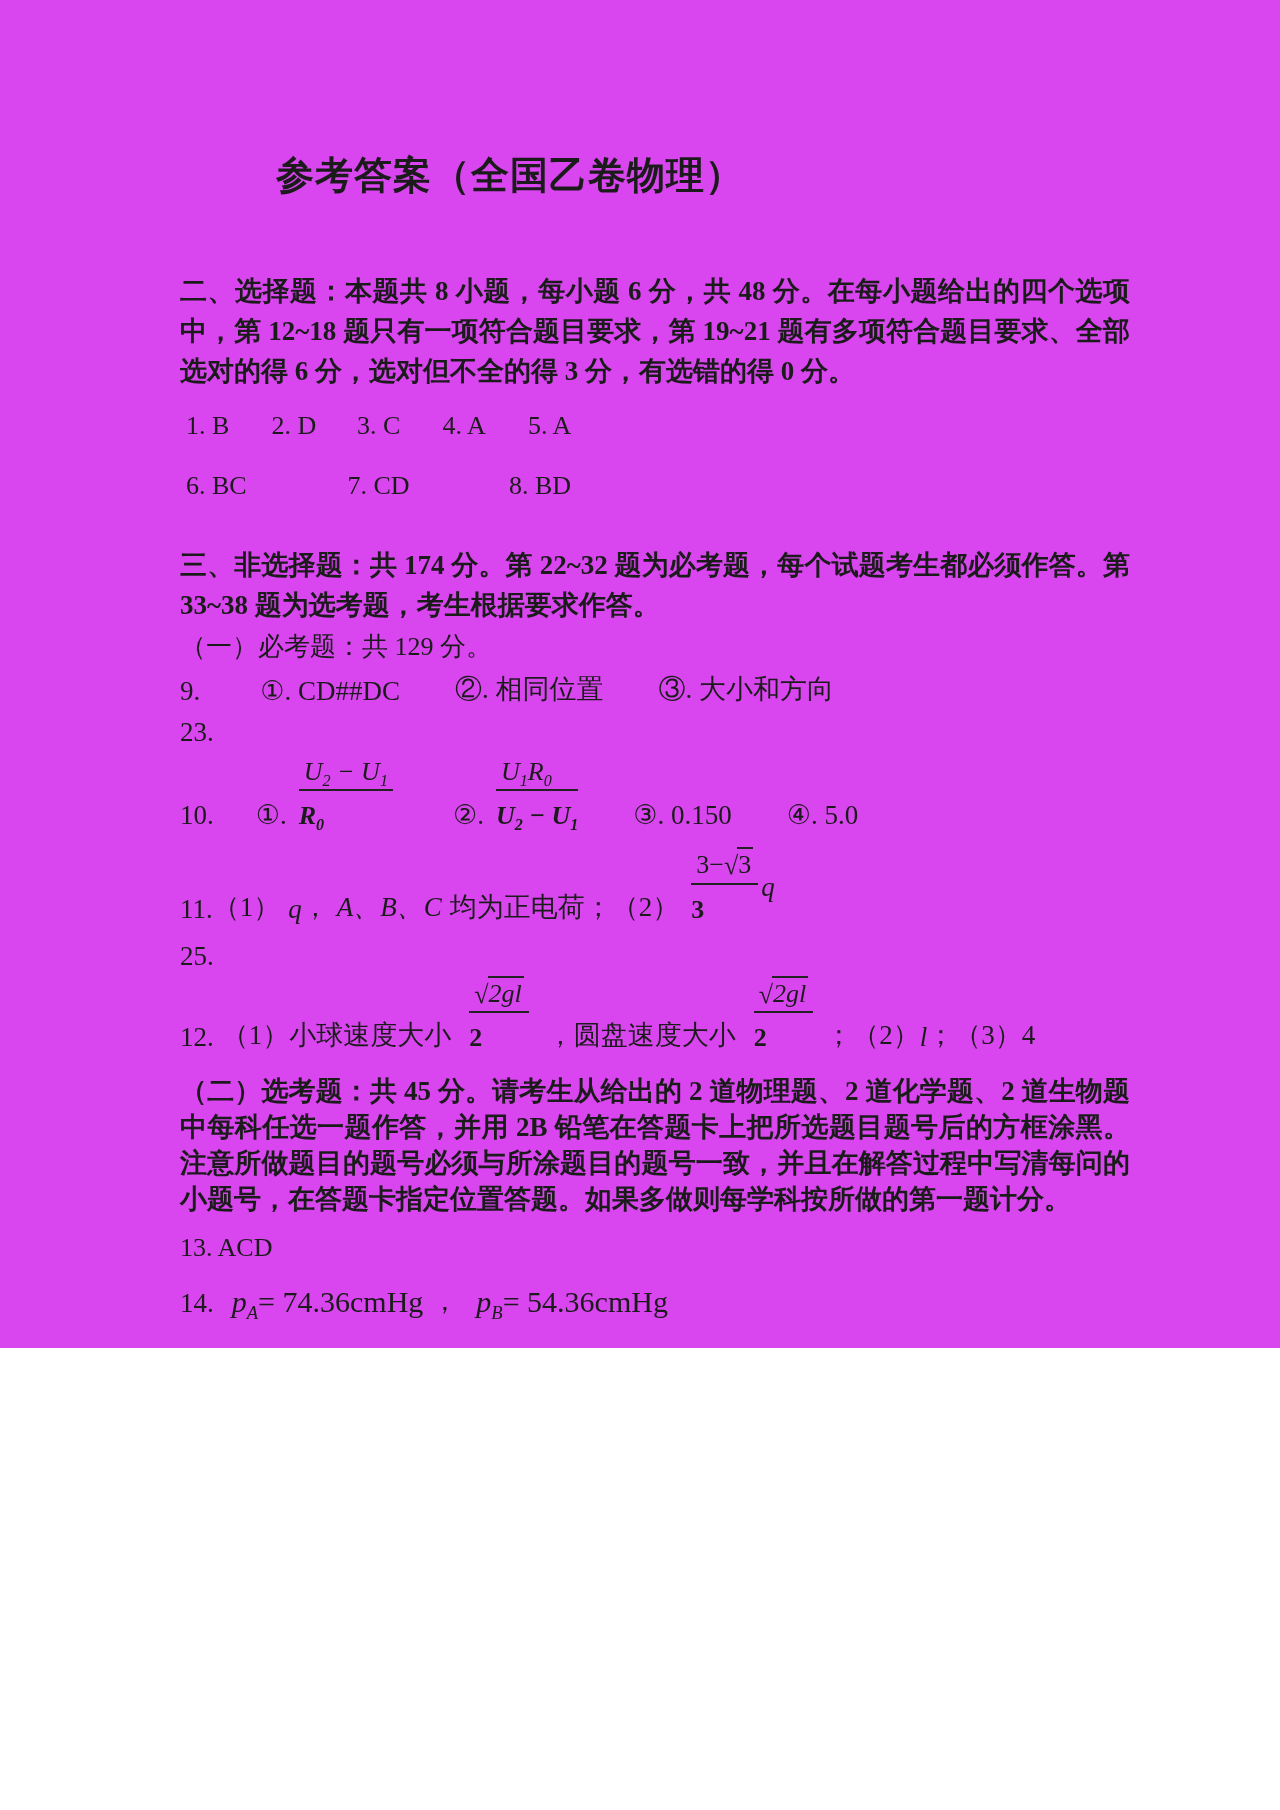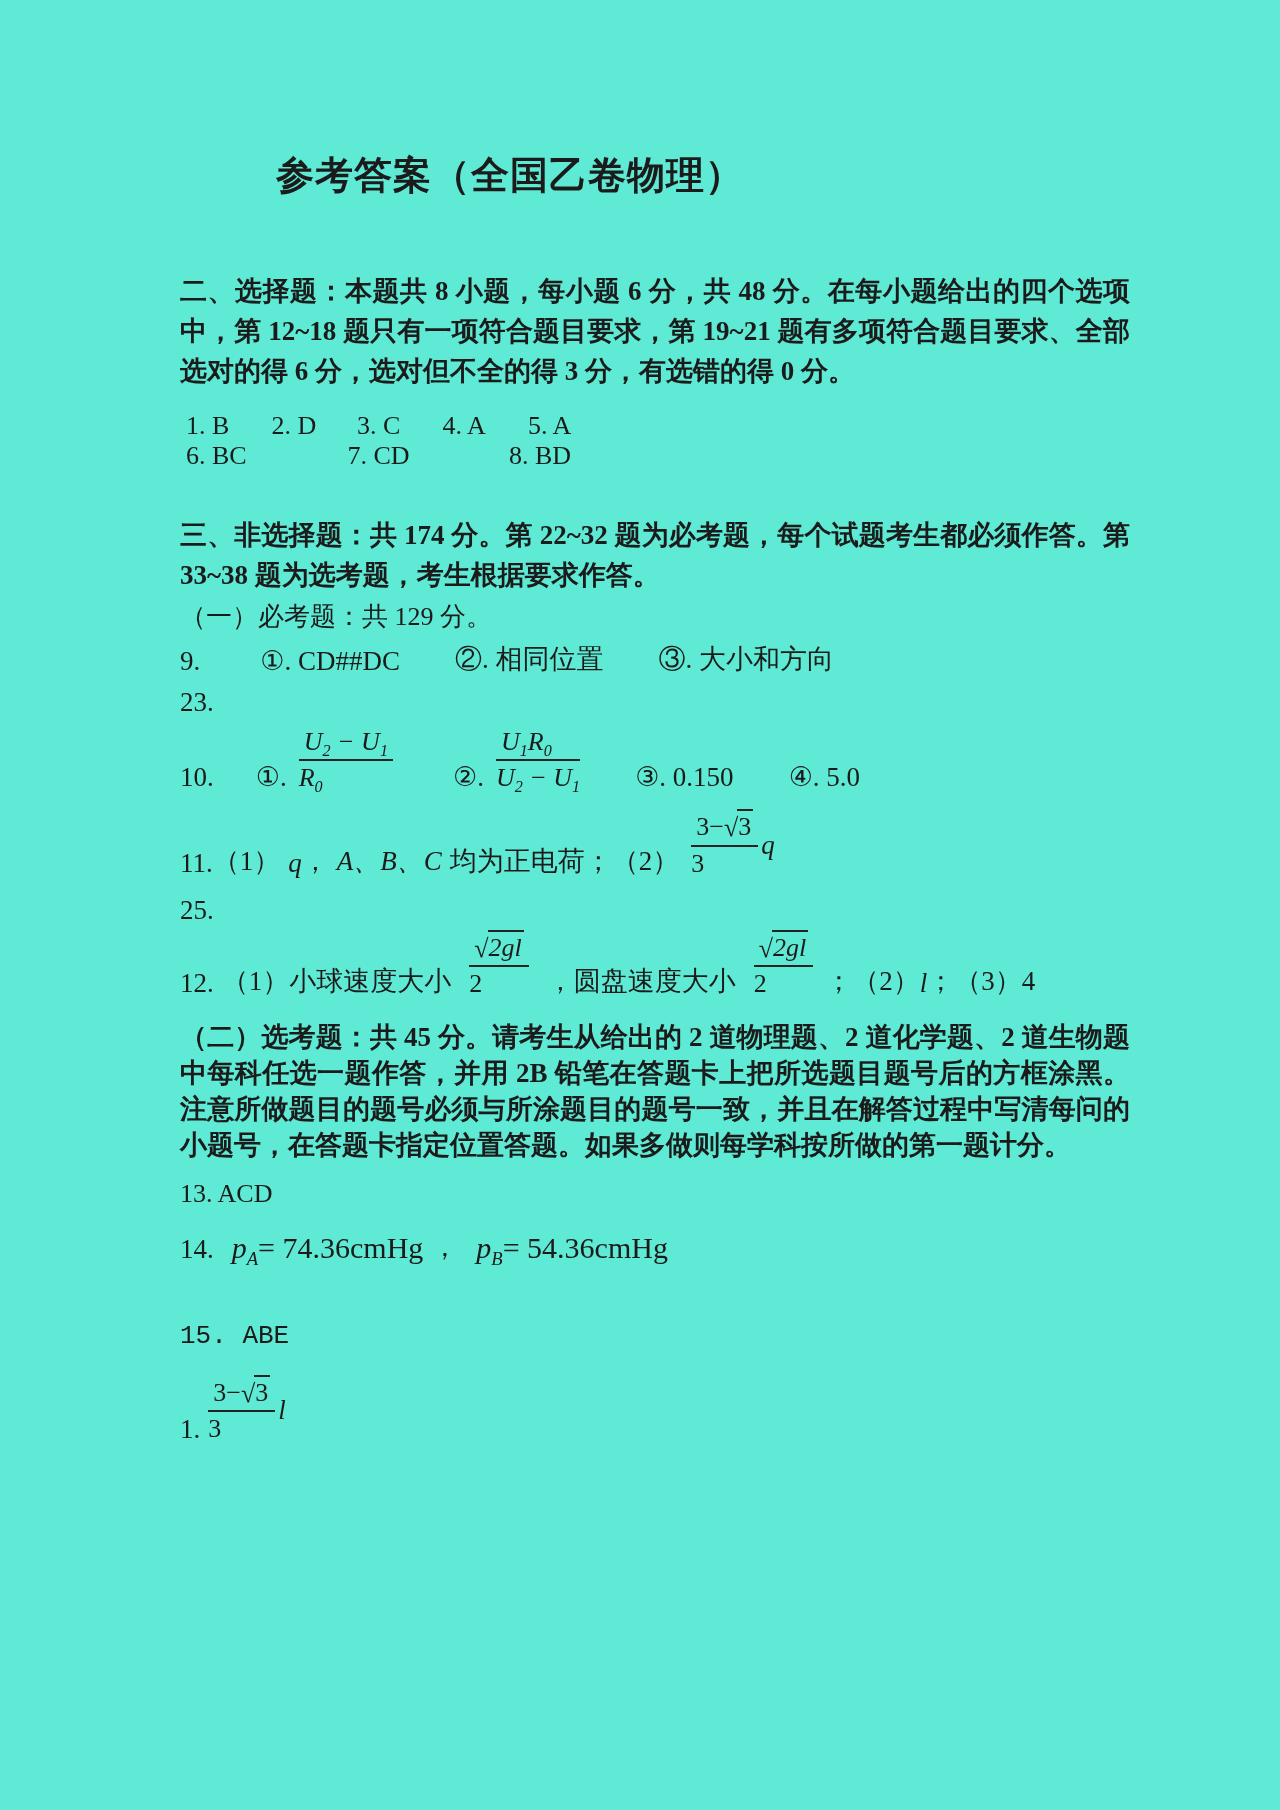--- a/index.html
+++ b/index.html
@@ -3,24 +3,24 @@
 <meta charset="utf-8">
 <style>
   html,body { margin:0; padding:0; background:#ffffff; }
   body {
     width:1280px; height:1810px;
     color:#1b1b1b;
     font-family:"Liberation Serif","DejaVu Serif",serif;
   }
   .page {
     box-sizing:border-box;
-    width:1280px; height:1810px;
+    width:1280px; height:1348px;
     padding:150px 150px 0 180px;
     overflow:hidden;
-    background:#5eead4;
+    background:#d946ef;
   }
   .title {
     width:660px;
     text-align:center;
     font-family:"Liberation Sans","DejaVu Sans",sans-serif;
     font-weight:700;
     font-size:38px;
     letter-spacing:1px;
     margin:0 0 70px 0;
   }
@@ -33,21 +33,21 @@
   }
   .para.tight { line-height:36px; }
   .note {
     font-size:26px;
     font-weight:400;
     line-height:40px;
     margin:2px 0 0 0;
   }
   .ansrow { font-size:26px; padding-left:6px; }
   .ansrow.row1 { margin-top:20px; }
-  .ansrow.row2 { }
+  .ansrow.row2 { margin-top:30px; }
   .row1 .ans { display:inline-block; width:79px; }
   .row2 .ans { display:inline-block; width:155px; }
   .row1 .ans:last-child, .row2 .ans:last-child { width:auto; }
 
   .qline {
     display:flex;
     align-items:flex-end;
     font-size:27px;
     white-space:nowrap;
   }
@@ -55,21 +55,21 @@
   .math { font-style:italic; }
   sub { font-size:62%; line-height:0; }
 
   .frac {
     display:inline-flex;
     flex-direction:column;
     font-size:26px;
     line-height:1.2;
   }
   .frac .fnum { border-bottom:2px solid #222; padding:0 5px 2px 5px; }
-  .frac .fden { padding-top:1px; }
+  .frac .fden { padding-top:9px;font-weight:bold; }
   .fracwrap { display:inline-flex; align-items:center; }
   .fsuffix { font-style:italic; font-size:27px; margin-left:3px; }
 
   .sqrt { white-space:nowrap; }
   .sqrt .sign { font-style:normal; position:relative; top:1px; margin-right:-1px; }
   .sqrt .rad { border-top:2px solid #222; padding:1px 2px 0 1px; }
 
   .fml { font-size:30px; }
 
   

